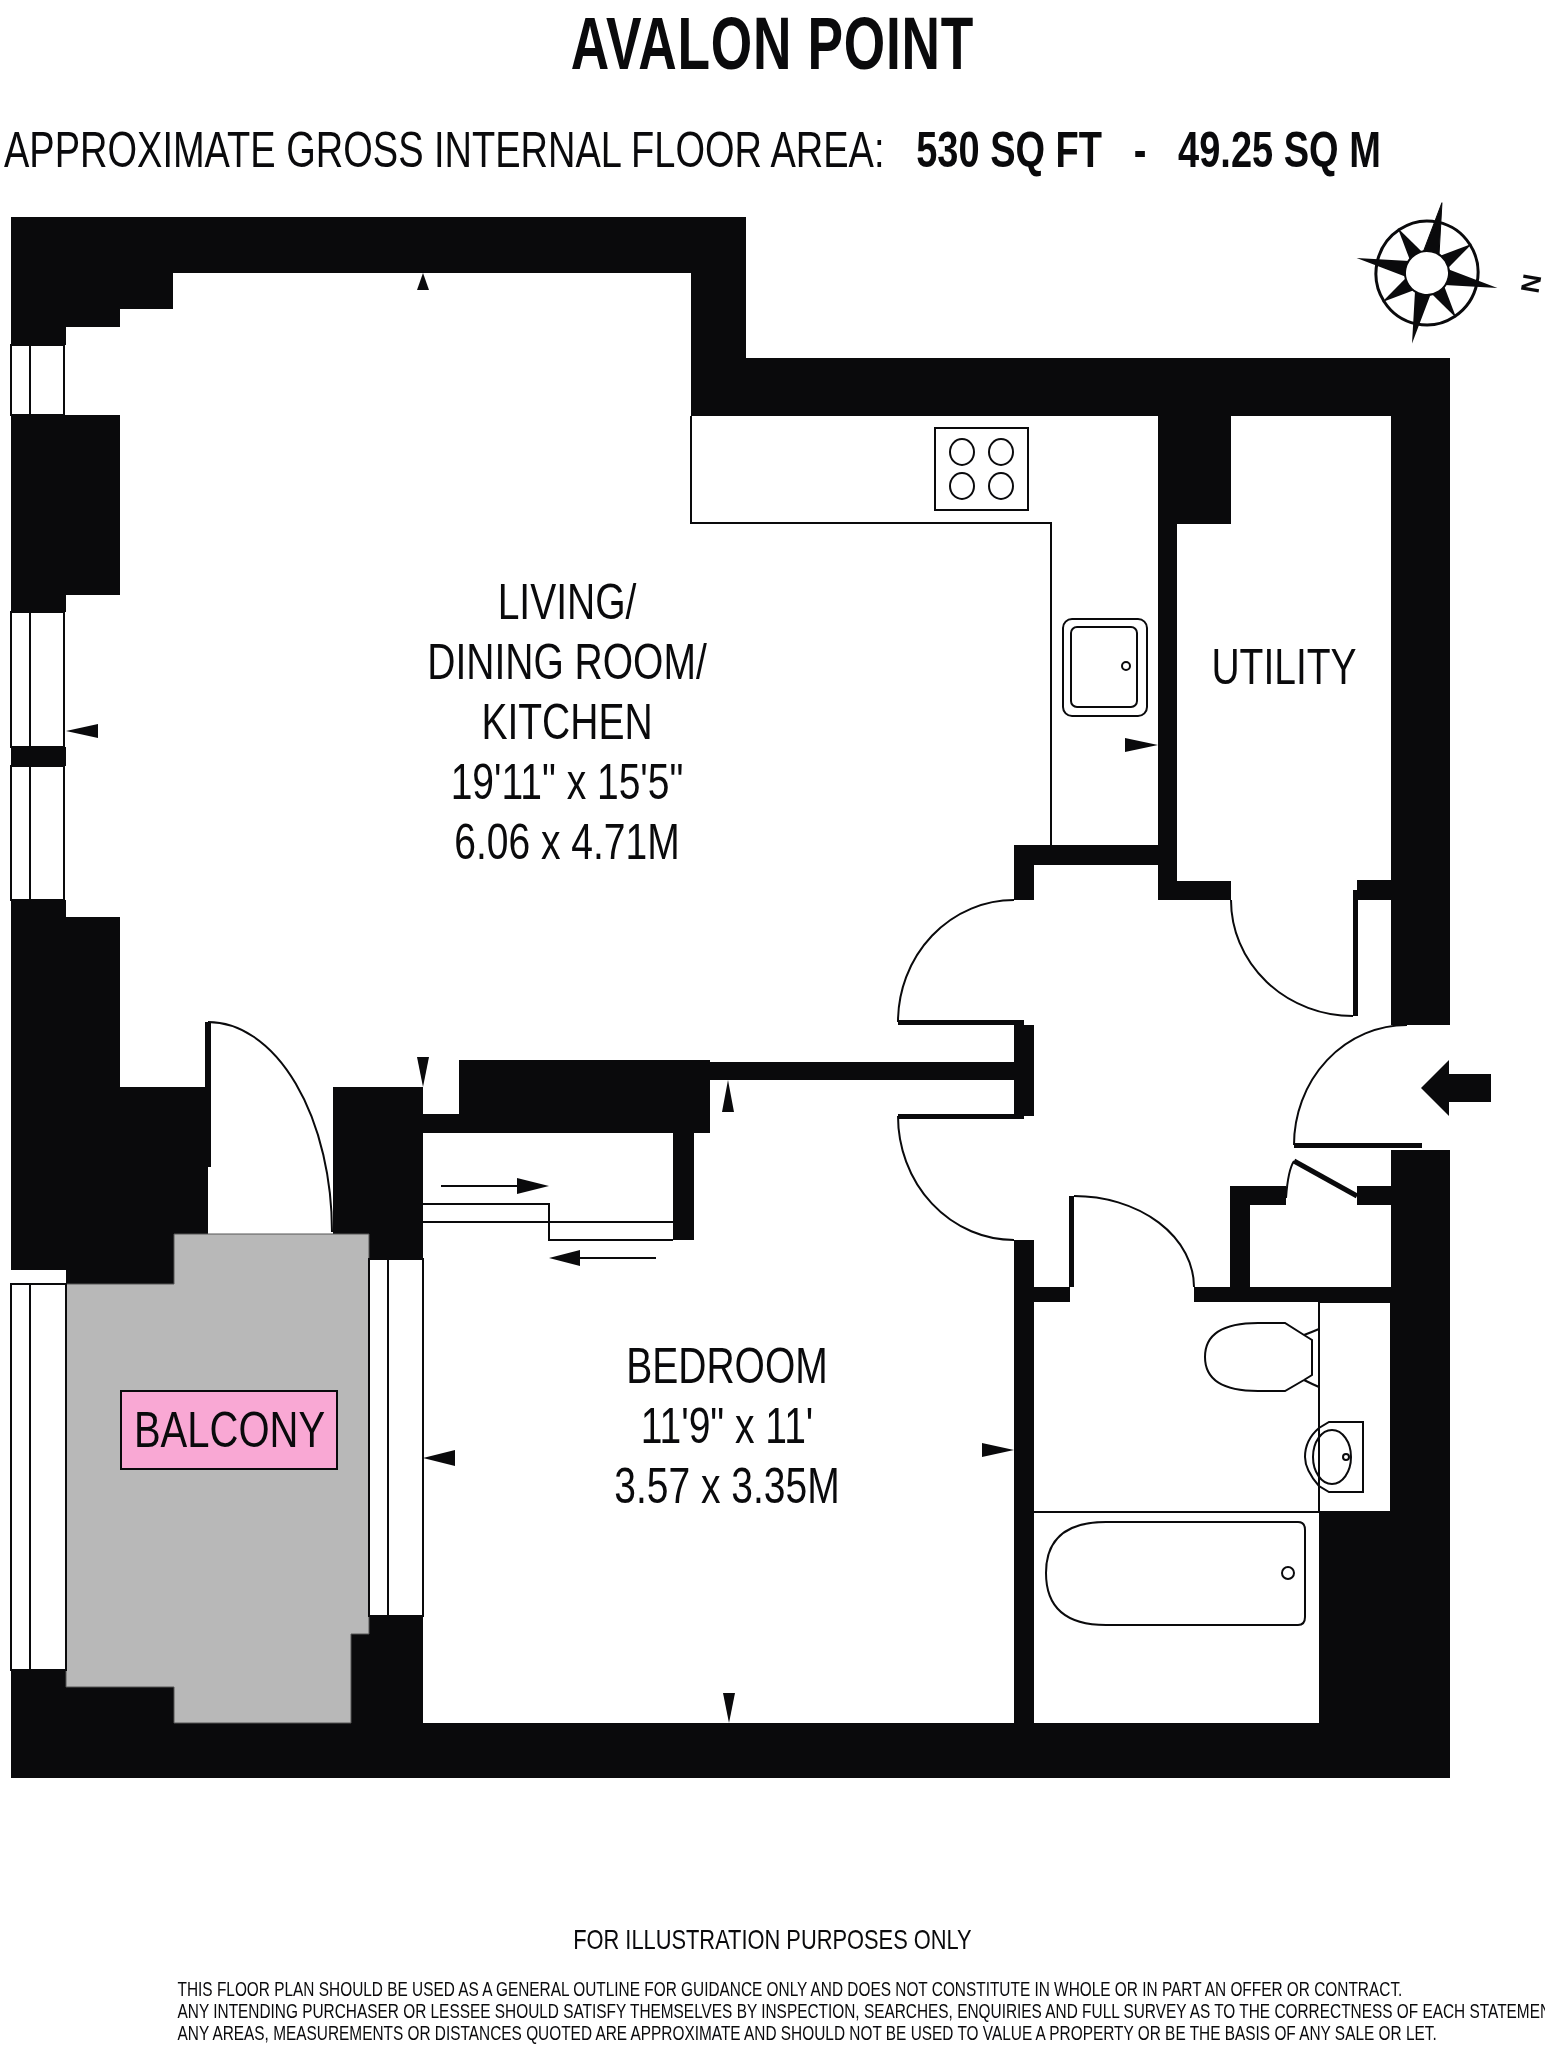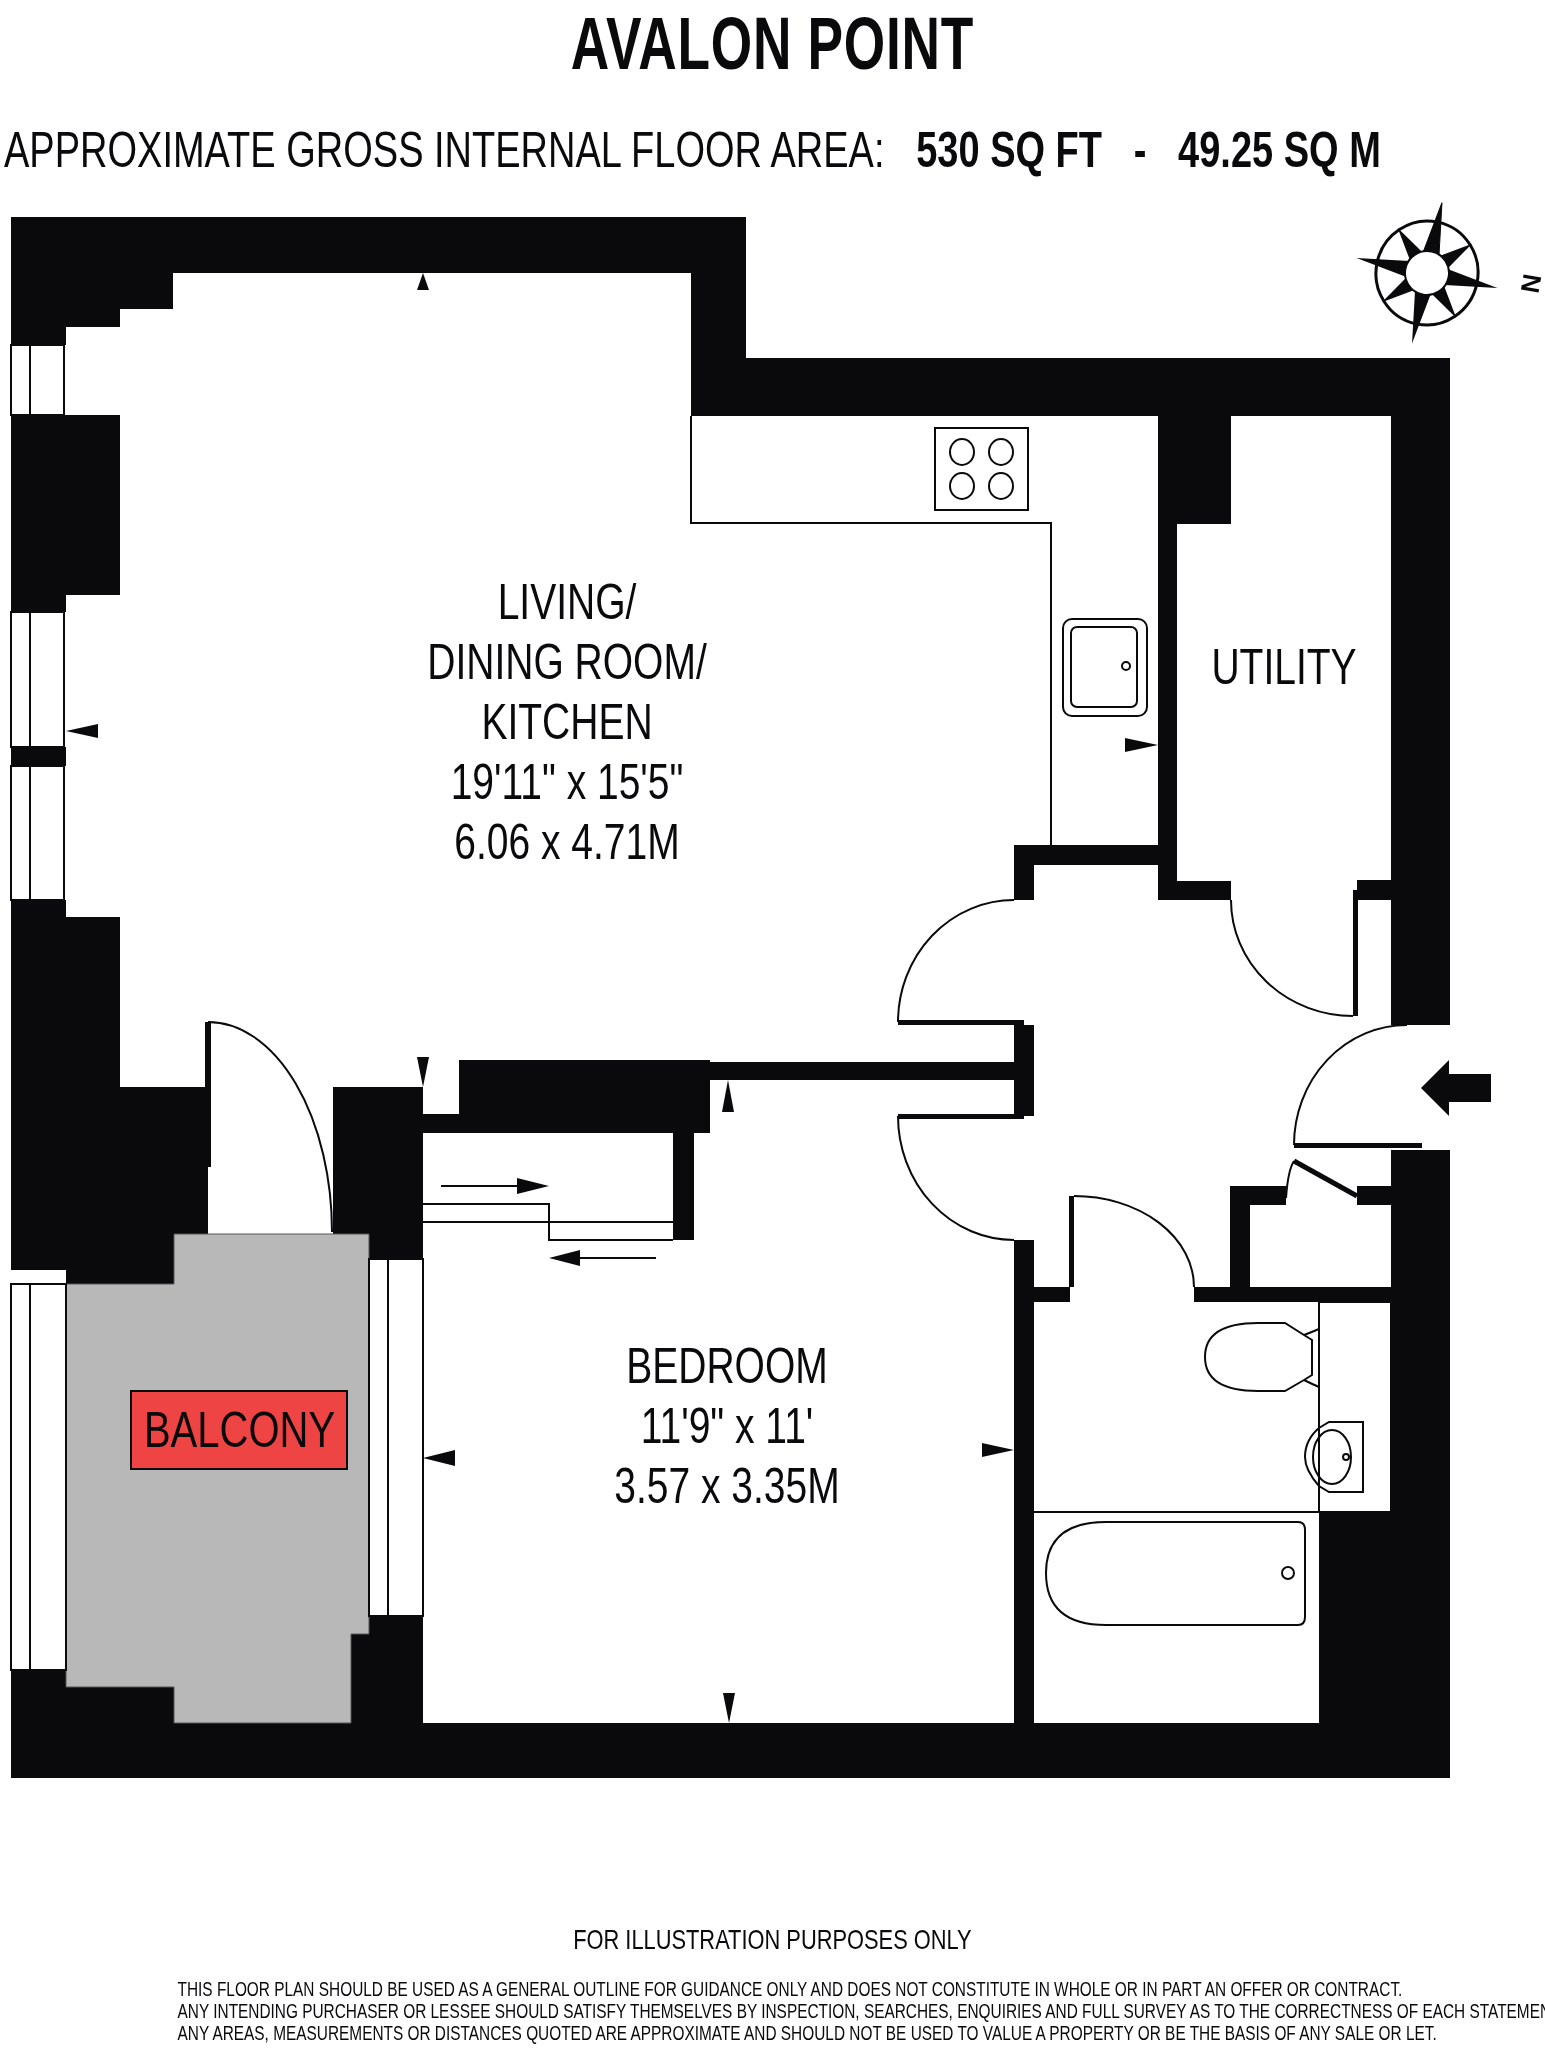--- a/index.html
+++ b/index.html
@@ -4,21 +4,21 @@
 <style>
   html, body { margin: 0; padding: 0; background: #ffffff; }
   body { width: 1545px; height: 2048px; position: relative; overflow: hidden; font-family: "Liberation Sans", sans-serif; color: #0a0a0c; }
   .abs { position: absolute; }
   .title { left: 0; width: 1545px; top: 4px; text-align: center; font-size: 74px; font-weight: bold; letter-spacing: 1px; transform: scaleX(0.72); transform-origin: 772px 0; line-height: 80px; }
   .subtitle { left: 4px; top: 120px; font-size: 50px; line-height: 60px; white-space: nowrap; transform: scaleX(0.76); transform-origin: 0 0; }
   .subtitle b { font-weight: bold; }
   .plan { left: 0; top: 0; width: 1545px; height: 2048px; }
   .room-label { text-align: center; font-size: 50px; line-height: 60px; white-space: nowrap; transform: scaleX(0.78); }
   .room-label div { display: block; }
-  .balcony-box { left: 120px; top: 1390px; width: 218px; height: 80px; border: 2px solid #0a0a0c; background: #ef4444; box-sizing: border-box; display: flex; align-items: center; justify-content: center; margin-left: 10px; }
+  .balcony-box { left: 120px; top: 1390px; width: 218px; height: 80px; border: 2px solid #0a0a0c; background: #f9a8d4; box-sizing: border-box; display: flex; align-items: center; justify-content: center; }
   .balcony-box span { font-size: 50px; transform: scaleX(0.8); display: inline-block; white-space: nowrap; }
   .north { left: 1522px; top: 268px; font-size: 26px; font-weight: bold; transform: rotate(-80deg); }
   .footer-1 { left: 0; width: 1545px; top: 1924px; text-align: center; font-size: 28px; line-height: 32px; transform: scaleX(0.78); transform-origin: 772px 0; white-space: nowrap; }
   .footer-lines { left: 0; width: 1545px; top: 1978px; text-align: center; font-size: 20px; line-height: 22px; transform: scaleX(0.77); transform-origin: 772px 0; }
   .footer-lines div { white-space: nowrap; }
 </style>
 </head>
 <body>
 
 <div class="abs title">AVALON POINT</div>

